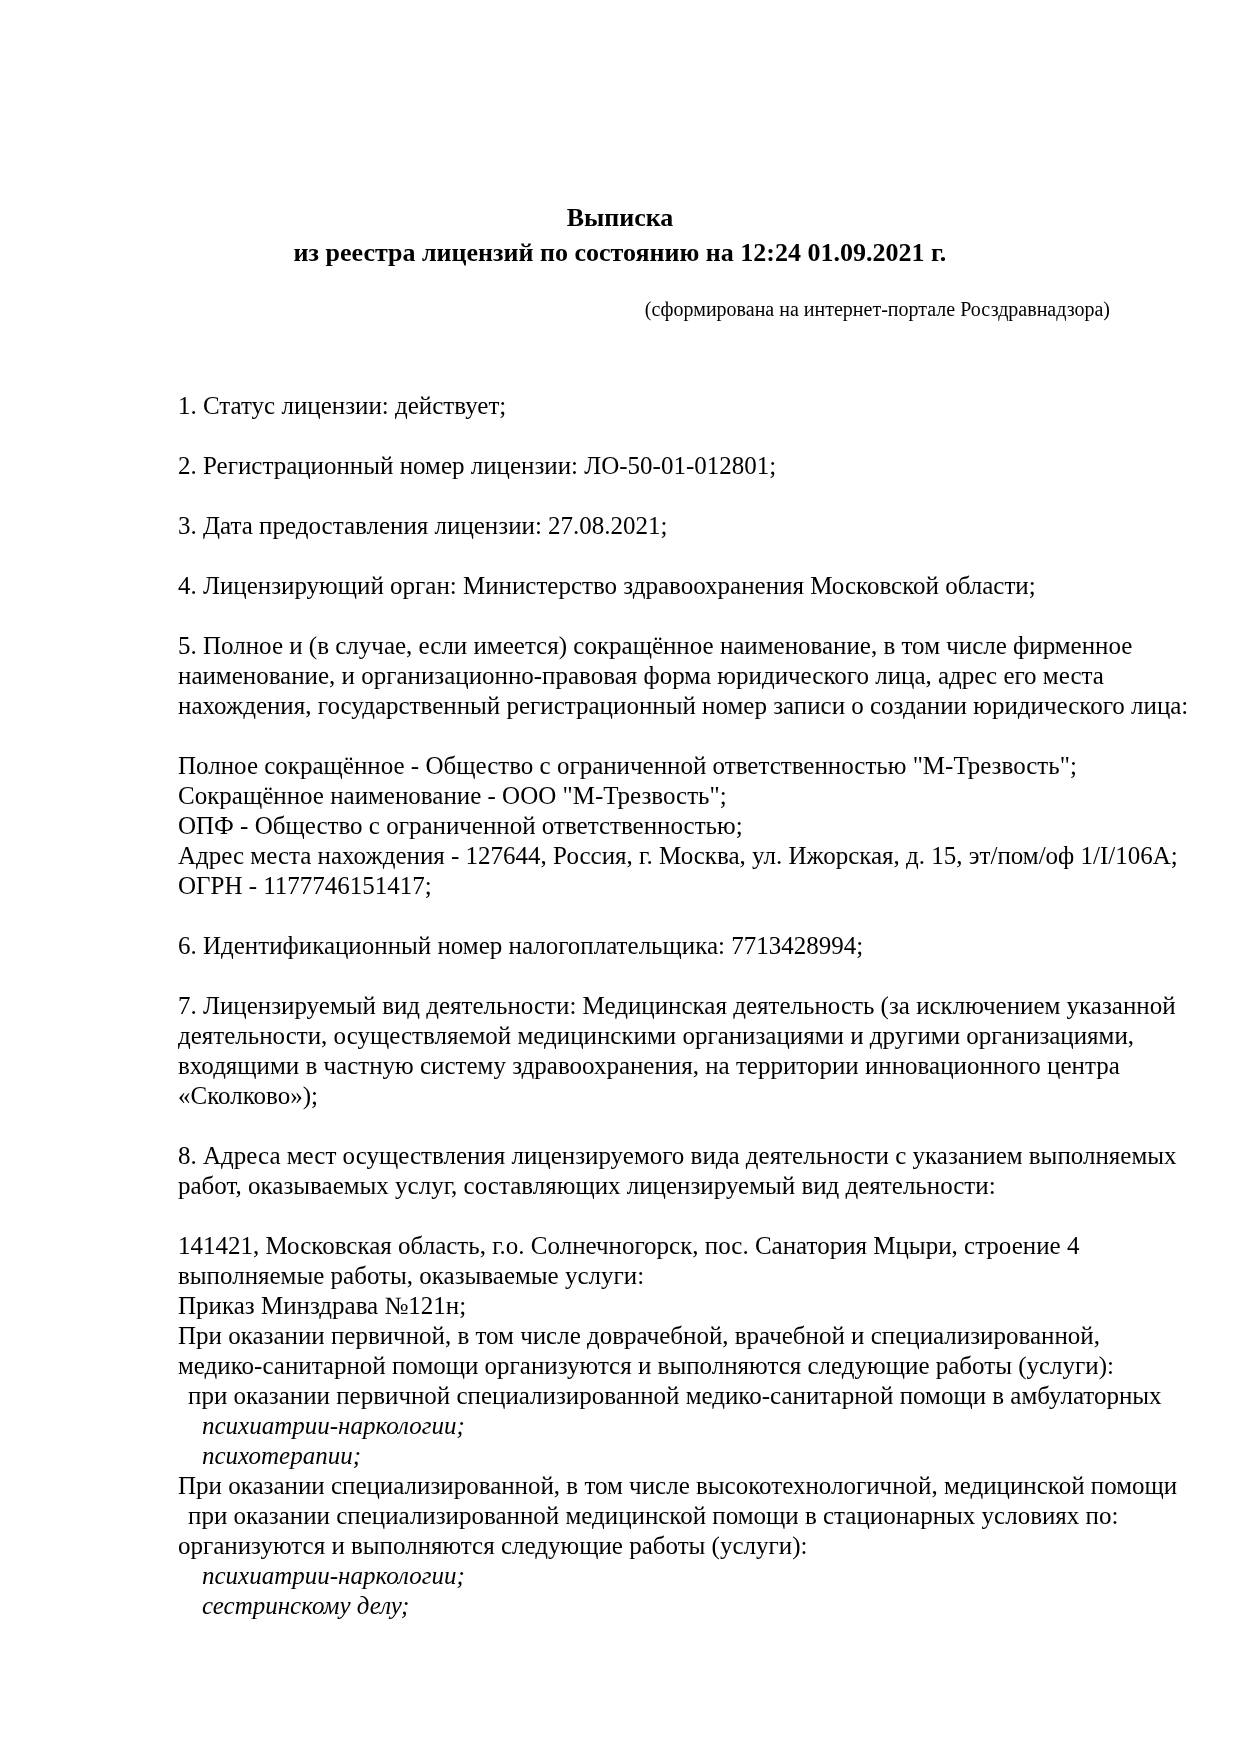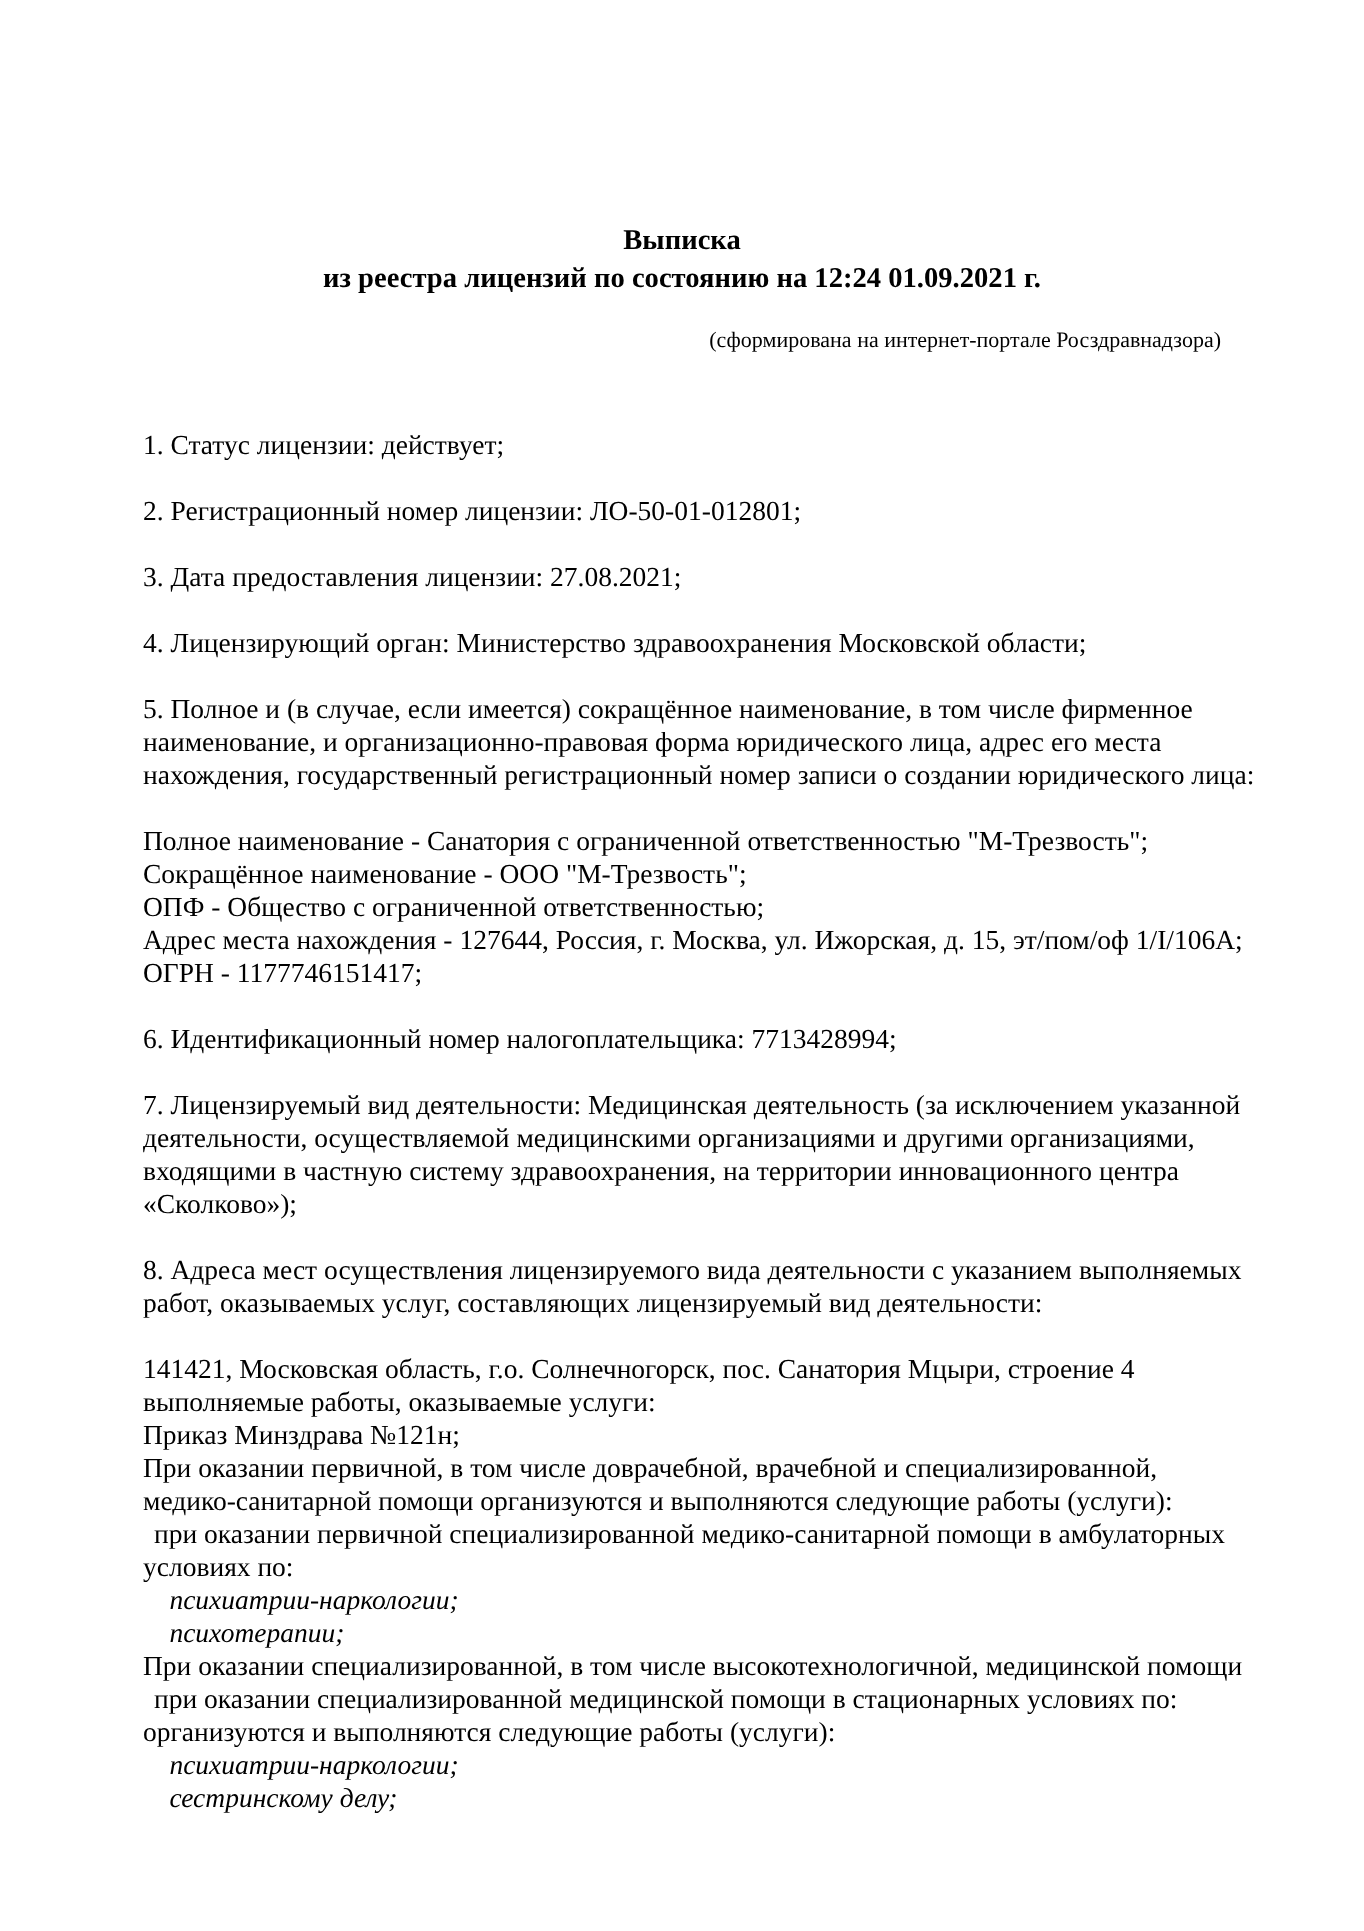--- a/index.html
+++ b/index.html
@@ -39,20 +39,21 @@
   .doc-body {
     margin-top: 70px;
     font-size: 25px;
     line-height: 30px;
   }
   .block {
     margin-bottom: 30px;
   }
   .line {
     white-space: nowrap;
+    margin-left: 48px;
   }
   .indent-0 { padding-left: 0; }
   .indent-1 { padding-left: 10px; }
   .indent-2 { padding-left: 24px; font-style: italic; }
 </style>
 </head>
 <body>
 
 <div class="page">
   <h1 class="title">Выписка</h1>
@@ -70,21 +71,21 @@
       </div>
       <div class="block">
         <div class="line indent-0">4. Лицензирующий орган: Министерство здравоохранения Московской области;</div>
       </div>
       <div class="block">
         <div class="line indent-0">5. Полное и (в случае, если имеется) сокращённое наименование, в том числе фирменное</div>
         <div class="line indent-0">наименование, и организационно-правовая форма юридического лица, адрес его места</div>
         <div class="line indent-0">нахождения, государственный регистрационный номер записи о создании юридического лица:</div>
       </div>
       <div class="block">
-        <div class="line indent-0">Полное наименование - Санатория с ограниченной ответственностью "М-Трезвость";</div>
+        <div class="line indent-0">Полное сокращённое - Общество с ограниченной ответственностью "М-Трезвость";</div>
         <div class="line indent-0">Сокращённое наименование - ООО "М-Трезвость";</div>
         <div class="line indent-0">ОПФ - Общество с ограниченной ответственностью;</div>
         <div class="line indent-0">Адрес места нахождения - 127644, Россия, г. Москва, ул. Ижорская, д. 15, эт/пом/оф 1/I/106А;</div>
         <div class="line indent-0">ОГРН - 1177746151417;</div>
       </div>
       <div class="block">
         <div class="line indent-0">6. Идентификационный номер налогоплательщика: 7713428994;</div>
       </div>
       <div class="block">
         <div class="line indent-0">7. Лицензируемый вид деятельности: Медицинская деятельность (за исключением указанной</div>
@@ -96,21 +97,20 @@
         <div class="line indent-0">8. Адреса мест осуществления лицензируемого вида деятельности с указанием выполняемых</div>
         <div class="line indent-0">работ, оказываемых услуг, составляющих лицензируемый вид деятельности:</div>
       </div>
       <div class="block">
         <div class="line indent-0">141421, Московская область, г.о. Солнечногорск, пос. Санатория Мцыри, строение 4</div>
         <div class="line indent-0">выполняемые работы, оказываемые услуги:</div>
         <div class="line indent-0">Приказ Минздрава №121н;</div>
         <div class="line indent-0">При оказании первичной, в том числе доврачебной, врачебной и специализированной,</div>
         <div class="line indent-0">медико-санитарной помощи организуются и выполняются следующие работы (услуги):</div>
         <div class="line indent-1">при оказании первичной специализированной медико-санитарной помощи в амбулаторных</div>
-        <div class="line indent-0">условиях по:</div>
         <div class="line indent-2">психиатрии-наркологии;</div>
         <div class="line indent-2">психотерапии;</div>
         <div class="line indent-0">При оказании специализированной, в том числе высокотехнологичной, медицинской помощи</div>
         <div class="line indent-1">при оказании специализированной медицинской помощи в стационарных условиях по:</div>
         <div class="line indent-0">организуются и выполняются следующие работы (услуги):</div>
         <div class="line indent-2">психиатрии-наркологии;</div>
         <div class="line indent-2">сестринскому делу;</div>
       </div>
     </div>
 </div>

